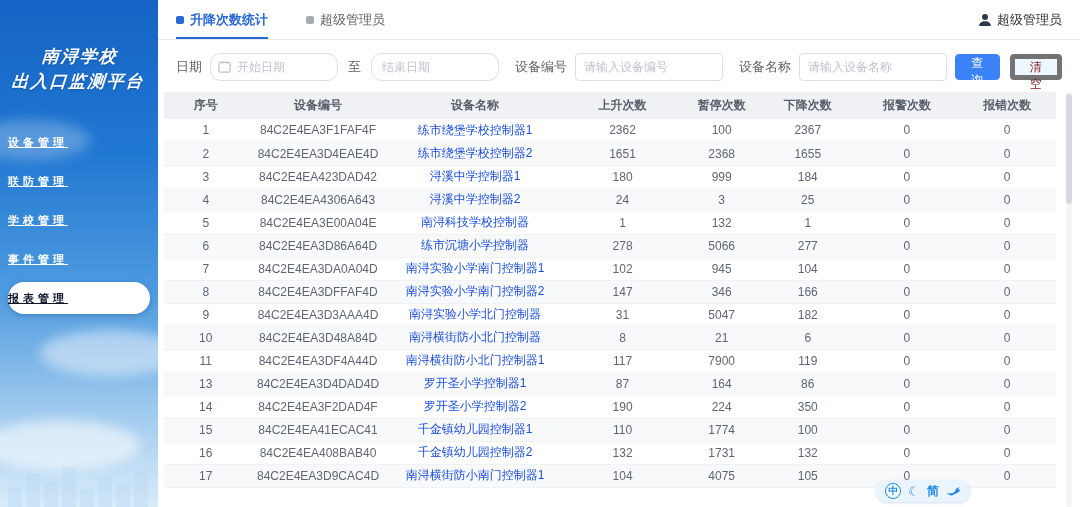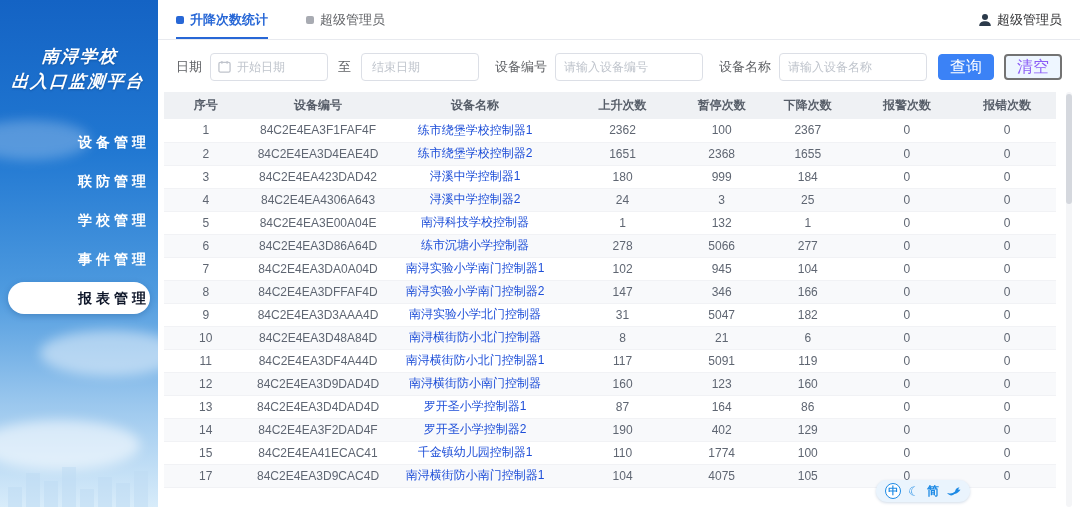--- a/index.html
+++ b/index.html
@@ -12,22 +12,22 @@
     background:linear-gradient(180deg,#1463c4 0%,#2178d2 30%,#4f9bdf 58%,#9cc8ee 80%,#d8ecfa 100%); }
   .cloud { position:absolute; border-radius:50%; background:rgba(255,255,255,.25); filter:blur(6px); }
   .cloud.c1 { width:120px; height:40px; left:-30px; top:120px; }
   .cloud.c2 { width:140px; height:46px; left:40px; top:330px; background:rgba(255,255,255,.45); }
   .cloud.c3 { width:160px; height:50px; left:-20px; top:420px; background:rgba(255,255,255,.55); }
   .skyline { position:absolute; bottom:0; left:0; right:0; height:46px; display:flex; align-items:flex-end; gap:4px; padding:0 8px; opacity:.5; }
   .skyline i { display:block; background:#bfdcf4; width:14px; }
   .logo { margin-top:44px; text-align:center; color:#fff; font-style:italic; font-weight:bold;
     font-size:17px; line-height:25px; letter-spacing:2px; text-shadow:0 1px 2px rgba(0,40,90,.35); transform:skewX(-4deg); }
   .menu { position:relative; margin-top:32px; z-index:2; }
-  .menu-item { height:32px; line-height:32px; margin:0 8px 7px; text-align:right; color:#fff;
-    font-size:14px; font-weight:bold; letter-spacing:4px; cursor:pointer; border-radius:16px; }
+  .menu-item { height:32px; line-height:32px; margin:0 8px 7px; text-align:left; color:#fff;
+    font-size:11px; font-weight:bold; letter-spacing:4px; cursor:pointer; border-radius:16px;text-decoration:underline; }
   .menu-item.active { background:#fff; color:#0f172a; box-shadow:0 2px 6px rgba(0,50,110,.25); }
 
   
   .main { position:relative; flex:1; height:100%; background:#fff; display:flex; flex-direction:column; }
   .topbar { height:40px; flex:0 0 40px; display:flex; align-items:stretch; padding:0 18px;
     border-bottom:1px solid #e8eaef; }
   .tab { display:flex; align-items:center; gap:6px; margin-right:38px; font-size:13px; color:#606266;
     cursor:pointer; position:relative; }
   .tab .bullet { width:8px; height:8px; border-radius:2px; background:#a8abb2; }
   .tab.active { color:#2767d6; font-weight:bold; }
@@ -35,29 +35,29 @@
   .tab.active::after { content:""; position:absolute; left:0; right:0; bottom:0; height:2px; background:#2767d6; }
   .user { margin-left:auto; display:flex; align-items:center; gap:5px; font-size:13px; color:#303133; cursor:pointer; }
 
   
   .filters { display:flex; align-items:center; gap:8px; padding:13px 18px 11px 18px; font-size:13px; color:#606266; }
   .filters label { white-space:nowrap; }
   .inp { height:28px; border:1px solid #dcdfe6; border-radius:4px; font-size:12px; color:#606266;
     padding:0 8px; outline:none; background:#fff; font-family:inherit; }
   .inp::placeholder { color:#bfc4cc; }
   .date-wrap { position:relative; }
-  .date-wrap .inp { width:118px; padding-left:26px; }
+  .date-wrap .inp { width:128px; padding-left:26px;border-radius:11px; }
   .date-wrap.no-icon .inp { padding-left:10px; }
   .cal-icon { position:absolute; left:8px; top:7px; width:13px; height:13px; }
   .inp.text { width:148px; }
   .sep { color:#606266; padding:0 2px; }
   .btns { margin-left:auto; display:flex; gap:10px; }
-  .btn { height:26px; padding:0 11px; border-radius:4px; font-size:16px; cursor:pointer; font-family:inherit; }
+  .btn { height:26px; padding:0 11px; border-radius:4px; font-size:12px; cursor:pointer; font-family:inherit; }
   .btn.primary { background:#3b82f6; border:1px solid #3b82f6; color:#fff; }
-  .btn.plain { background:#eef6ff; border:2px solid #737373; color:#8b5cf6; }
+  .btn.plain { background:#eef6ff; border:5px solid #737373; color:#7f1d1d; }
 
   
   .table-wrap { position:relative; flex:1; overflow:hidden; padding:0 24px 0 6px; }
   table { width:100%; border-collapse:collapse; table-layout:fixed; font-size:12px; }
   thead th { height:27px; background:#eff1f4; color:#565d68; font-weight:bold; text-align:center; }
   tbody td { height:23px; text-align:center; color:#5f6672; border-bottom:1px solid #f1f2f5;
     overflow:hidden; white-space:nowrap; text-overflow:ellipsis; }
   tbody tr:nth-child(even) td { background:#f8f9fb; }
   tbody td.dim { color:#1d4ed8; }
   .vscroll { position:absolute; right:8px; top:0; width:6px; height:100%; background:#f4f5f7; border-radius:3px; }
@@ -272,62 +272,62 @@
               <td>21</td>
               <td>6</td>
               <td>0</td>
               <td>0</td>
             </tr>
             <tr>
               <td>11</td>
               <td>84C2E4EA3DF4A44D</td>
               <td class="dim">南浔横街防小北门控制器1</td>
               <td>117</td>
-              <td>5091</td>
+              <td>7900</td>
               <td>119</td>
-              <td>0</td>
-              <td>0</td>
-            </tr>
-            <tr>
-              <td>12</td>
-              <td>84C2E4EA3D9DAD4D</td>
-              <td class="dim">南浔横街防小南门控制器</td>
-              <td>160</td>
-              <td>123</td>
-              <td>160</td>
               <td>0</td>
               <td>0</td>
             </tr>
             <tr>
               <td>13</td>
               <td>84C2E4EA3D4DAD4D</td>
               <td class="dim">罗开圣小学控制器1</td>
               <td>87</td>
               <td>164</td>
               <td>86</td>
               <td>0</td>
               <td>0</td>
             </tr>
             <tr>
               <td>14</td>
               <td>84C2E4EA3F2DAD4F</td>
               <td class="dim">罗开圣小学控制器2</td>
               <td>190</td>
-              <td>402</td>
-              <td>129</td>
+              <td>224</td>
+              <td>350</td>
               <td>0</td>
               <td>0</td>
             </tr>
             <tr>
               <td>15</td>
               <td>84C2E4EA41ECAC41</td>
               <td class="dim">千金镇幼儿园控制器1</td>
               <td>110</td>
               <td>1774</td>
               <td>100</td>
+              <td>0</td>
+              <td>0</td>
+            </tr>
+            <tr>
+              <td>16</td>
+              <td>84C2E4EA408BAB40</td>
+              <td class="dim">千金镇幼儿园控制器2</td>
+              <td>132</td>
+              <td>1731</td>
+              <td>132</td>
               <td>0</td>
               <td>0</td>
             </tr>
             <tr>
               <td>17</td>
               <td>84C2E4EA3D9CAC4D</td>
               <td class="dim">南浔横街防小南门控制器1</td>
               <td>104</td>
               <td>4075</td>
               <td>105</td>

